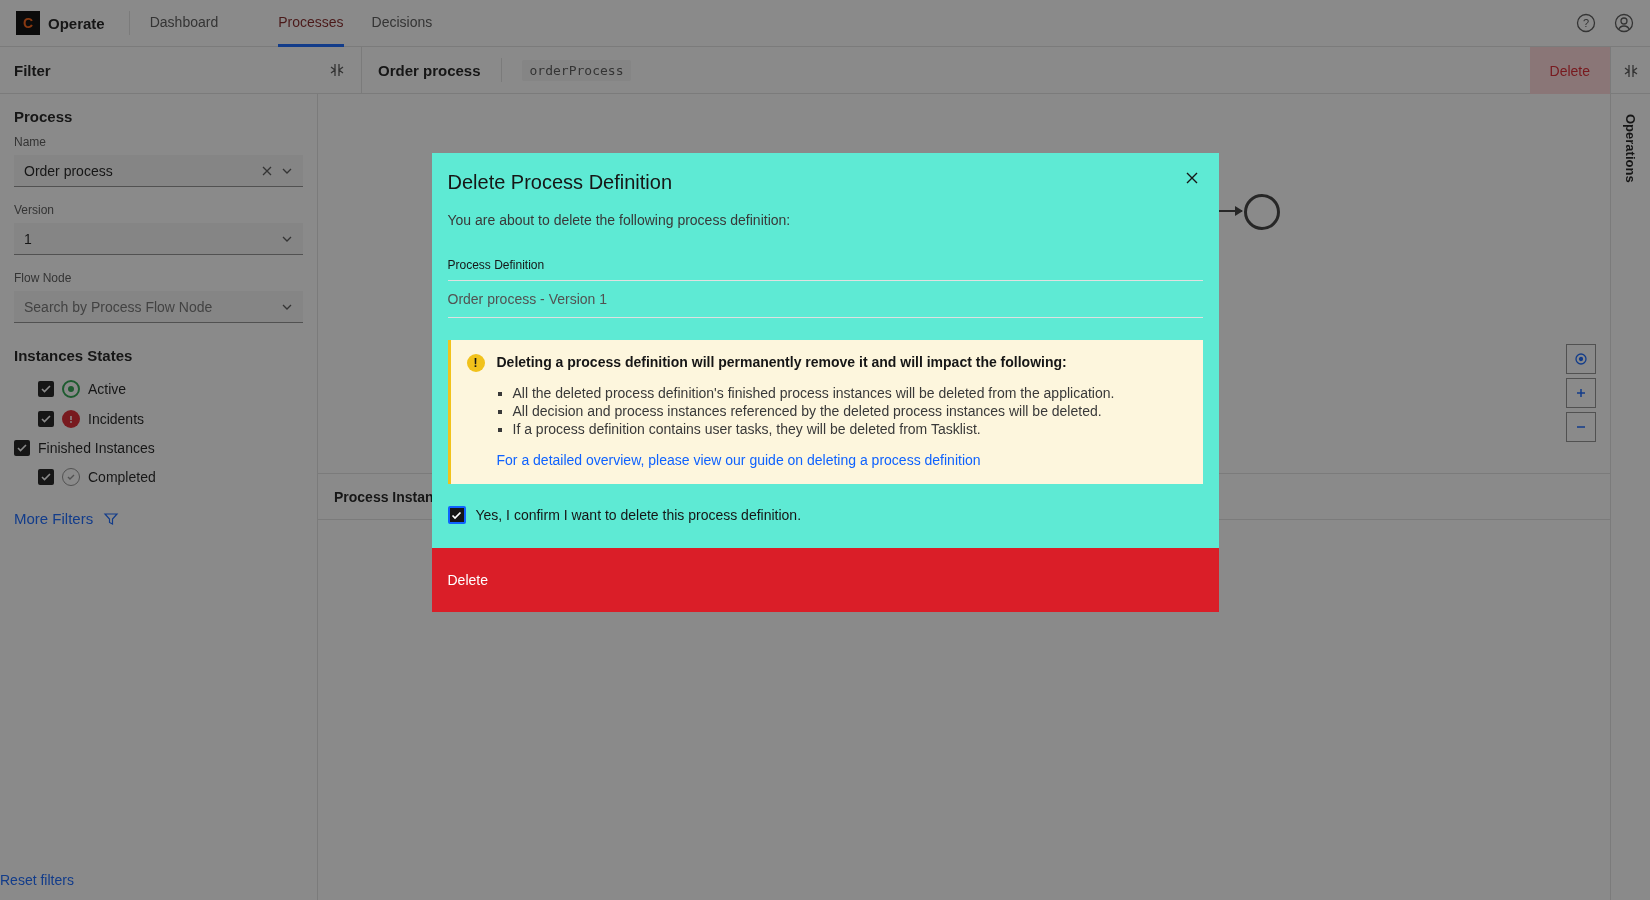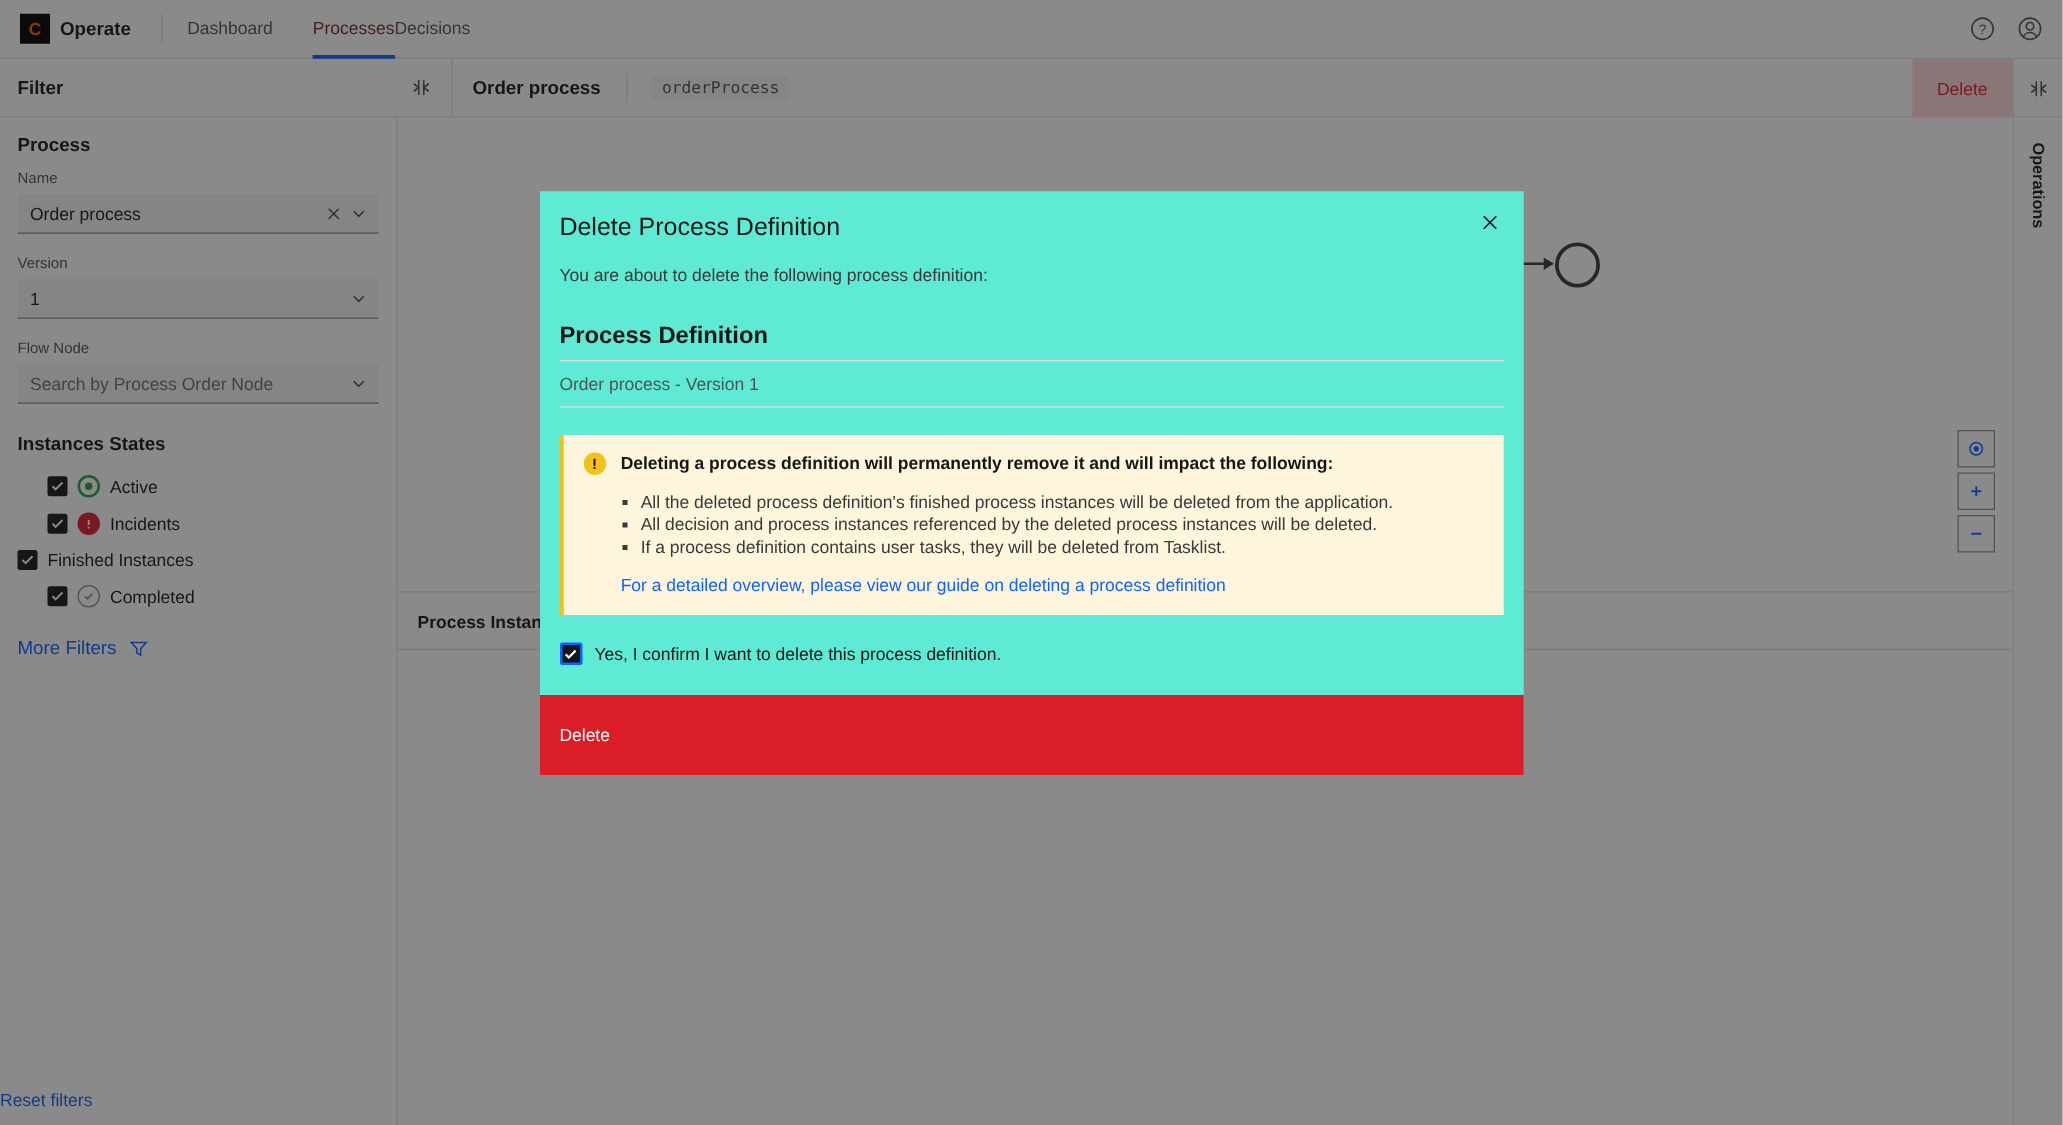--- a/index.html
+++ b/index.html
@@ -24,21 +24,21 @@
   padding: 0 16px;
 }
 .brand { display: flex; align-items: center; gap: 8px; }
 .brand-logo {
   width: 24px; height: 24px; background: #000;
   display: flex; align-items: center; justify-content: center;
   color: #fc5d0d; font-weight: 700; font-size: 14px;
 }
 .brand-name { font-weight: 600; font-size: 15px; }
 .nav-divider { width: 1px; height: 24px; background: #e0e0e0; margin: 0 20px 0 24px; }
-.nav-tabs { display: flex; }
+.nav-tabs { display: flex; gap: 28px; }
 .nav-tab { color: #525252; font-size: 14px; padding: 14px 0; cursor: pointer; }
 .nav-tab.active { border-bottom: 3px solid #0f62fe; color: #7f1d1d; margin-left: 32px; }
 .topnav-right { margin-left: auto; display: flex; gap: 18px; align-items: center; }
 .icon-btn { width: 20px; height: 20px; display: flex; align-items: center; justify-content: center; cursor: pointer; color: #525252; }
 
 
 .subheader {
   height: 47px;
   background: #fff;
   border-bottom: 1px solid #e0e0e0;
@@ -159,21 +159,21 @@
 }
 .modal {
   margin-top: 153px;
   width: 787px; background: #5eead4;
 }
 .modal-head { display: flex; justify-content: space-between; align-items: flex-start; padding: 18px 16px 0 16px; }
 .modal-title { font-size: 20px; }
 .modal-close { cursor: pointer; font-size: 16px; color: #161616; padding: 0 4px; }
 .modal-body { padding: 18px 16px 24px 16px; }
 .modal-intro { color: #393939; margin-bottom: 30px; }
-.pd-label { font-weight: 700; font-size: 19px; margin-bottom: 8px; }
+.pd-label { font-weight: 400; font-size: 12px; margin-bottom: 8px; }
 .pd-value {
   border-top: 1px solid #e0e0e0; border-bottom: 1px solid #e0e0e0;
   padding: 10px 0; color: #525252; margin-bottom: 22px;
 }
 .warning {
   background: #fdf6dd; border-left: 3px solid #f1c21b;
   padding: 14px 16px 16px 16px;
 }
 .warn-head { display: flex; gap: 12px; align-items: flex-start; }
 .warn-icon {
@@ -287,21 +287,21 @@
                 <path d="M2 4l4 4 4-4"></path>
               </svg>
           </span>
         </span>
       </div>
     </div>
 
     <div class="field-group">
       <span class="field-label">Flow Node</span>
       <div class="select placeholder">
-        <span>Search by Process Order Node</span>
+        <span>Search by Process Flow Node</span>
         <span class="select-right">
           <span>
             <svg width="12" height="12" viewBox="0 0 12 12" stroke="#525252" stroke-width="1.3" fill="none">
                 <path d="M2 4l4 4 4-4"></path>
               </svg>
           </span>
         </span>
       </div>
     </div>
 

